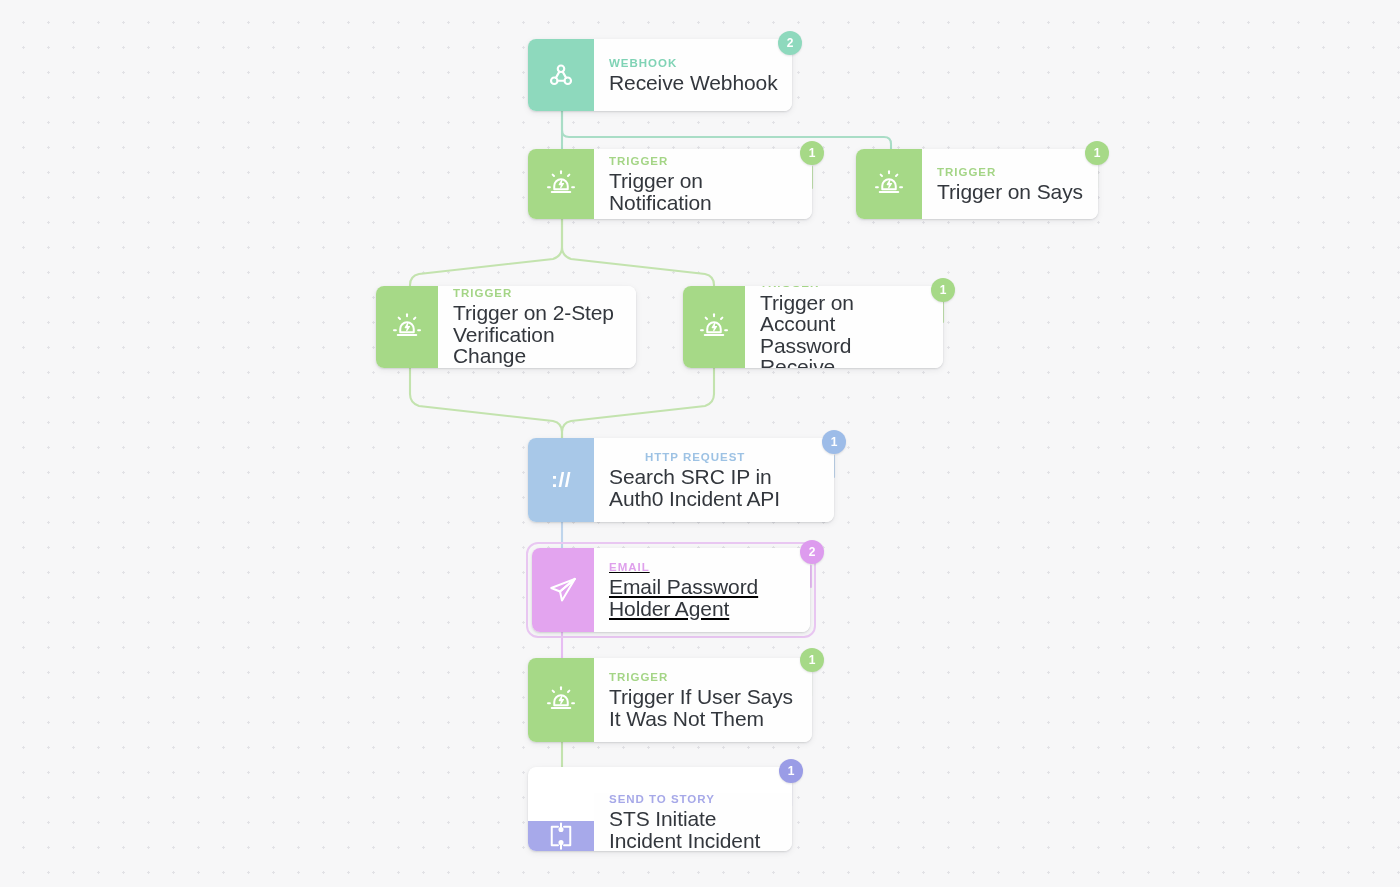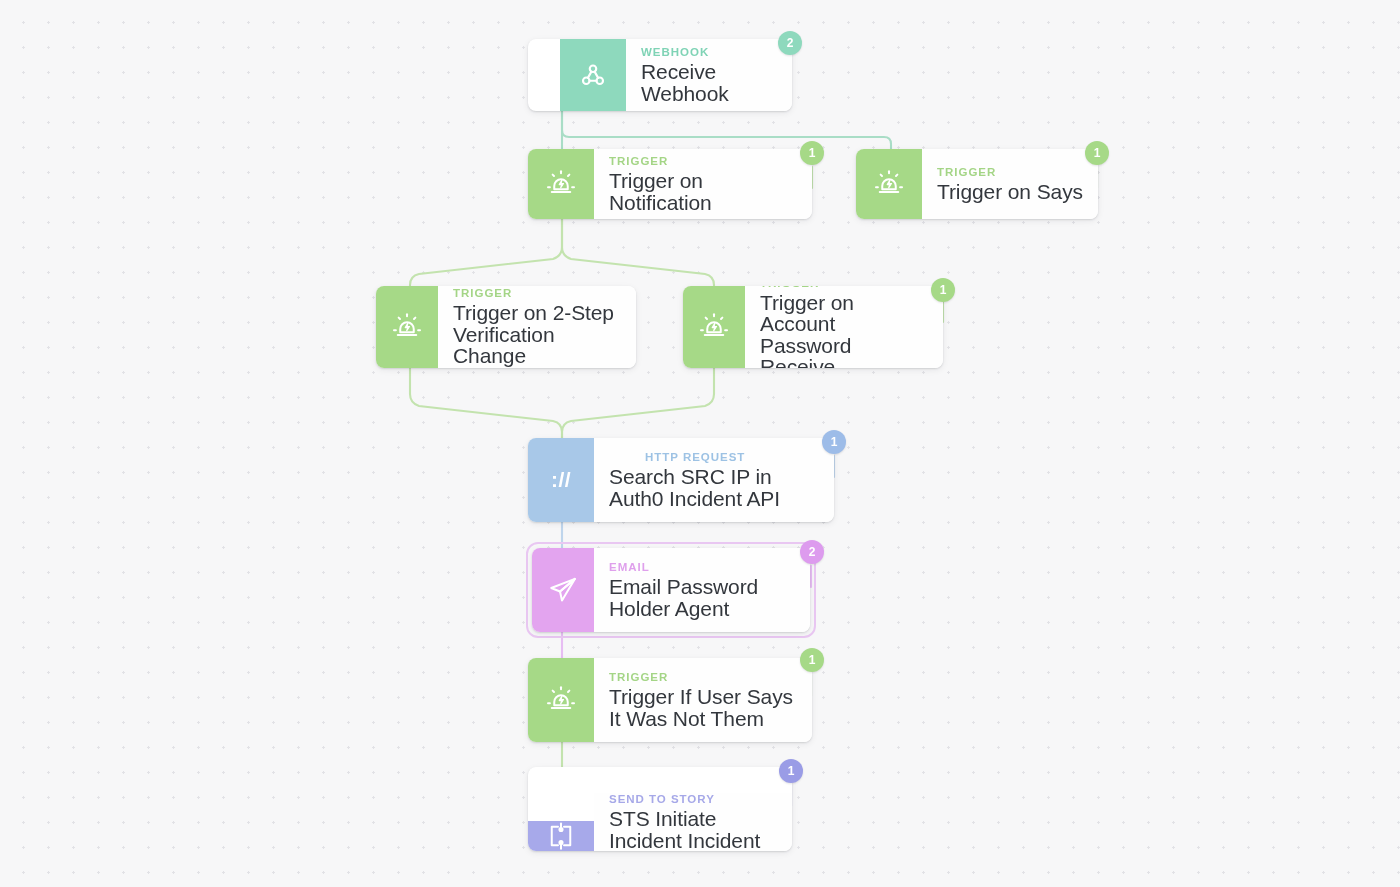--- a/index.html
+++ b/index.html
@@ -150,21 +150,21 @@
       <path stroke="#c3e3ae" d="M 943 301 L 943 322"></path>
       <path stroke="#bfd5ec" d="M 834 456 L 834 477"></path>
       <path stroke="#e7bdf3" d="M 811 566 L 811 587"></path>
       <path stroke="#c3e3ae" d="M 811 675 L 811 696"></path>
       <path stroke="#a9abe4" d="M 791 785 L 791 806"></path>
     </g>
   </svg>
 
   <div class="sel-ring" style="left:526px; top:542px; width:290px; height:96px;"></div>
 
-  <div class="node t-webhook" style="left:528px; top:39px; width:264px; height:72px;padding-left:32px;">
+  <div class="node t-webhook" style="left:528px; top:39px; width:264px; height:72px;">
     <div class="node-icon" style="width:66px;">
       <svg width="30" height="30" viewBox="0 0 24 24" fill="none" stroke="#ffffff" stroke-width="1.7" stroke-linecap="round" stroke-linejoin="round">
         <circle cx="12" cy="7" r="2.6"></circle>
         <circle cx="6.6" cy="16.6" r="2.6"></circle>
         <circle cx="17.4" cy="16.6" r="2.6"></circle>
         <path d="M10.7 9.3 L7.9 14.3"></path>
         <path d="M13.3 9.3 L16.1 14.3"></path>
         <path d="M9.2 16.6 L14.8 16.6"></path>
       </svg>
     </div>
@@ -258,21 +258,21 @@
     <div class="node-icon" style="width:66px;">
       <span class="http-glyph">://</span>
     </div>
     <div class="node-body">
       <div class="node-kind">HTTP REQUEST</div>
       <div class="node-title">Search SRC IP in Auth0 Incident API</div>
     </div>
   </div>
   <div class="badge" style="left:822px; top:430px; background:#9dbce8;">1</div>
 
-  <div class="node t-email" style="left:532px; top:548px; width:278px; height:84px;">
+  <div class="node t-email" style="left:532px; top:548px; width:278px; height:84px;text-decoration:underline;">
     <div class="node-icon" style="width:62px;">
       <svg width="30" height="30" viewBox="0 0 24 24" fill="none" stroke="#ffffff" stroke-width="1.6" stroke-linecap="round" stroke-linejoin="round">
         <path d="M21.5 3.1 L2.6 10.4 L9.6 13.2 Z"></path>
         <path d="M21.5 3.1 L9.6 13.2 L11.2 20.4 L14.4 15.0 Z"></path>
       </svg>
     </div>
     <div class="node-body">
       <div class="node-kind">EMAIL</div>
       <div class="node-title">Email Password Holder Agent</div>
     </div>

